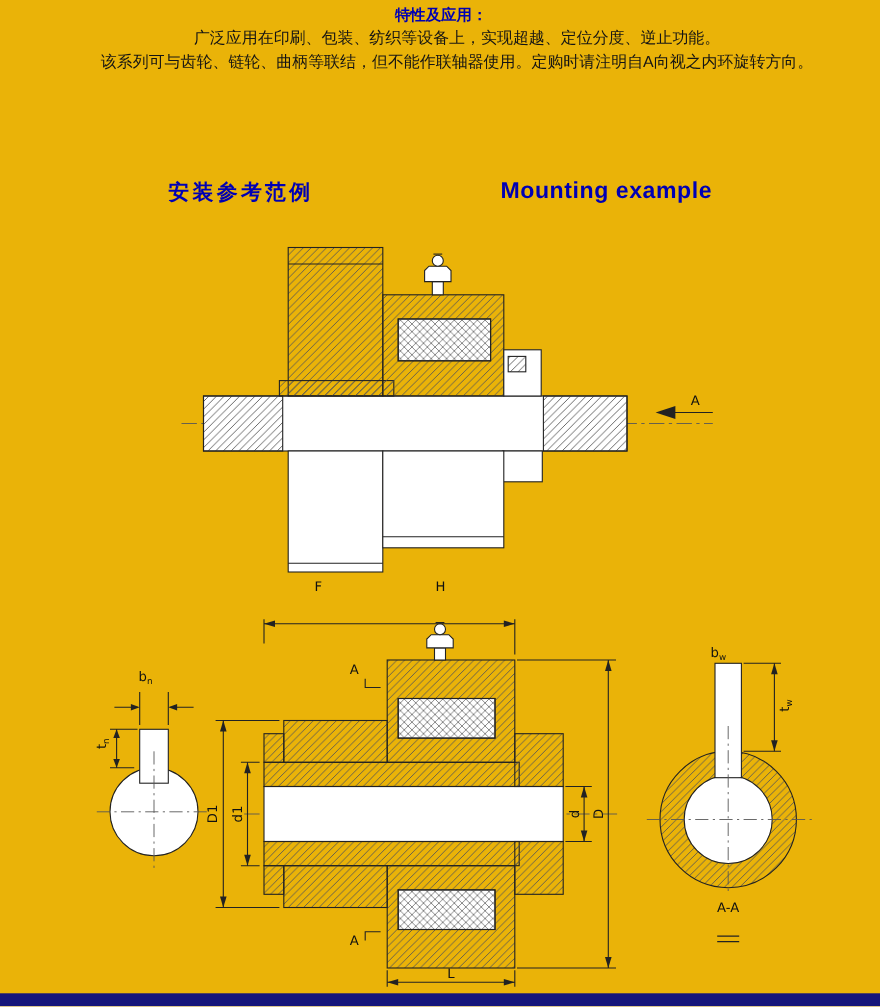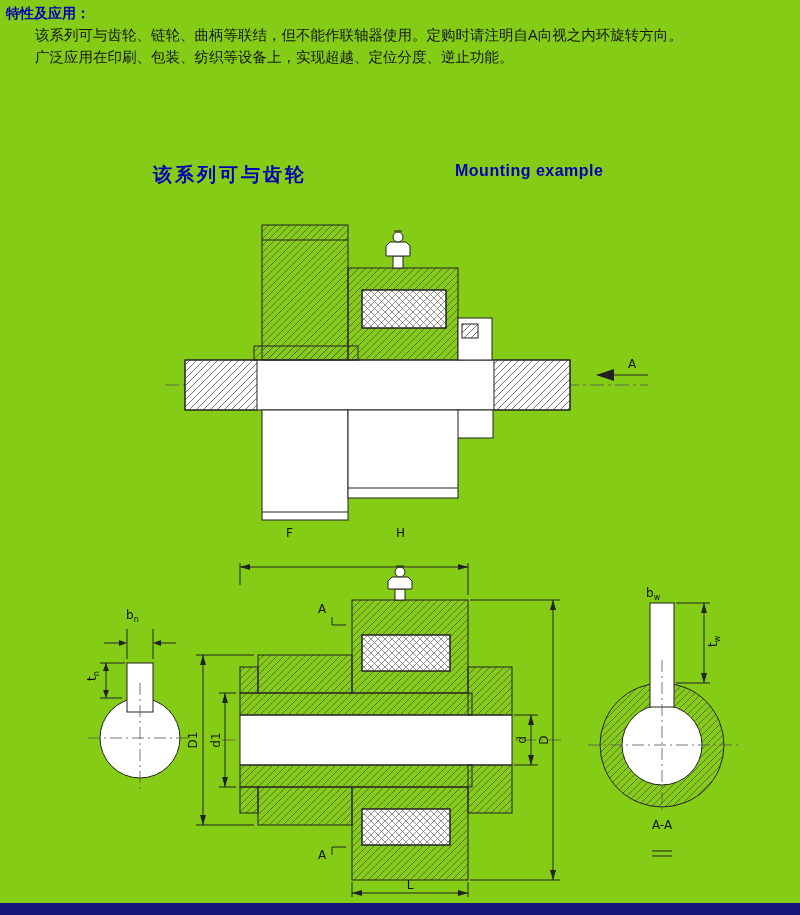--- a/index.html
+++ b/index.html
@@ -1,47 +1,47 @@
 <!DOCTYPE html>
 <html lang="zh"><head>
 <meta charset="utf-8">
 <style>
   * { margin:0; padding:0; box-sizing:border-box; }
   html,body { background:#ffffff; }
   .page {
-    position:relative; width:800px; height:915px; background:#84cc16;
-    font-family:"Liberation Sans","DejaVu Sans",sans-serif; overflow:hidden;
+    position:relative; width:800px; height:915px; background:#eab308;
+    font-family:"Liberation Sans","DejaVu Sans",sans-serif; overflow:hidden;text-align:center;
   }
   .intro { position:absolute; top:3px; left:6px; right:4px; }
   .intro-heading { font-size:14px; font-weight:bold; color:#0000b4; line-height:1.5; }
   .para { font-size:14.5px; line-height:1.55; color:#141414; text-indent:2em; }
   .headings { position:absolute; top:162px; left:0; width:100%; height:30px; }
   .heading-zh { position:absolute; left:153px; top:0; font-size:19px; font-weight:bold; letter-spacing:3px; color:#0000b4; }
-  .heading-en { position:absolute; left:455px; top:0; font-size:16px; font-weight:bold; letter-spacing:0.5px; color:#0000b4; }
+  .heading-en { position:absolute; left:455px; top:0; font-size:21px; font-weight:bold; letter-spacing:0.5px; color:#0000b4; }
   svg.draw { position:absolute; left:0; }
   #drawing1 { top:200px; }
   #drawing2 { top:555px; }
   .footer-bar { position:absolute; left:0; bottom:0; width:100%; height:12px; background:#15157a; }
   text, tspan { font-family:"DejaVu Sans", sans-serif; }
   .dlabel { font-size:12px; fill:#111; }
   .sub { font-size:8px; }
 </style>
 </head>
 <body>
 
 <div class="page">
 
   <div class="intro">
     <div class="intro-heading">特性及应用：</div>
+    <p class="para">广泛应用在印刷、包装、纺织等设备上，实现超越、定位分度、逆止功能。</p>
     <p class="para">该系列可与齿轮、链轮、曲柄等联结，但不能作联轴器使用。定购时请注明自A向视之内环旋转方向。</p>
-    <p class="para">广泛应用在印刷、包装、纺织等设备上，实现超越、定位分度、逆止功能。</p>
   </div>
 
   <div class="headings">
-    <div class="heading-zh">该系列可与齿轮</div>
+    <div class="heading-zh">安装参考范例</div>
     <div class="heading-en">Mounting example</div>
   </div>
 
   <svg id="drawing1" class="draw" width="800" height="350" viewBox="0 0 800 350">
     <defs>
       <pattern id="h1" width="7" height="7" patternUnits="userSpaceOnUse">
         <path d="M-1,8 L8,-1 M-1,1 L1,-1 M6,8 L8,6" stroke="#555" stroke-width="0.8" fill="none"></path>
       </pattern>
       <pattern id="x1" width="7" height="7" patternUnits="userSpaceOnUse">
         <path d="M0,0 L7,7 M7,0 L0,7" stroke="#666" stroke-width="0.7" fill="none"></path>

